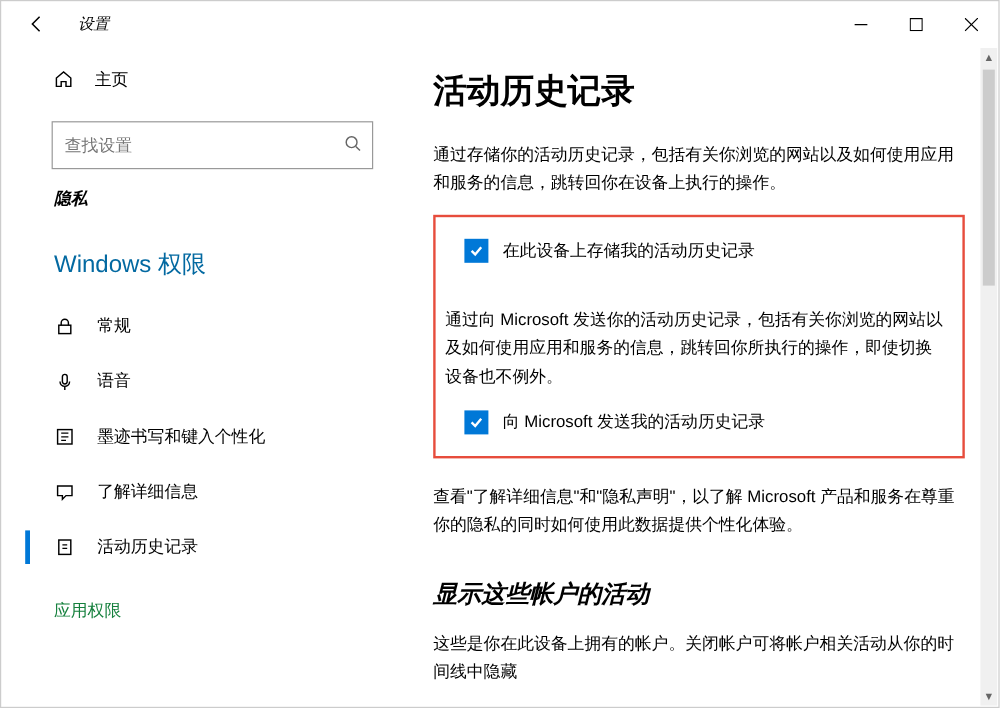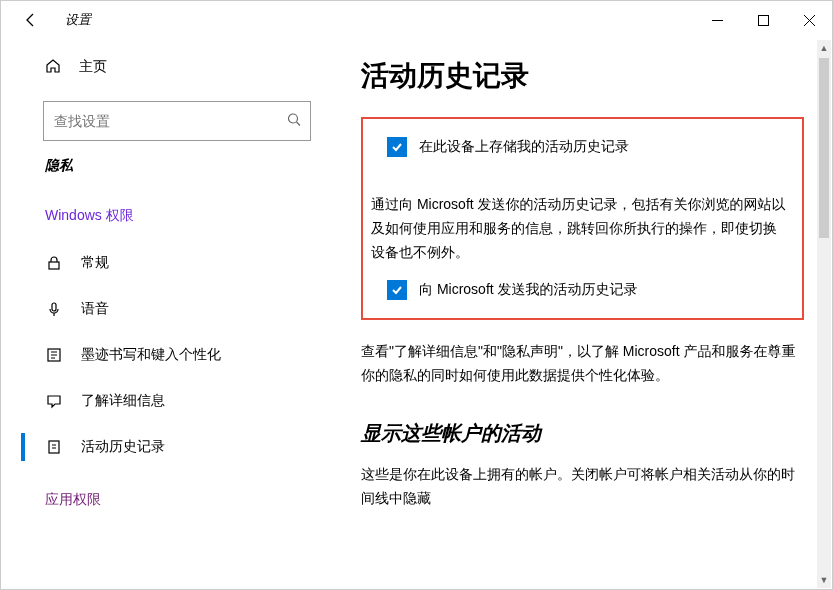--- a/index.html
+++ b/index.html
@@ -92,22 +92,22 @@
   }
   .section-title {
     padding: 0 24px;
     font-size: 14px;
     font-weight: bold;
     margin-bottom: 32px;
     font-style: italic;
   }
   .subheader {
     padding: 0 24px;
-    font-size: 14px;
-    color: #6d28d9;
+    font-size: 20px;
+    color: #0369a1;
     margin-bottom: 18px;
   }
   .nav-item .icon {
     width: 18px;
     display: flex;
     justify-content: center;
     color: #333;
     font-size: 16px;
   }
   .nav-item.active {
@@ -119,21 +119,21 @@
     left: 0;
     top: 6px;
     bottom: 6px;
     width: 4px;
     background: #0078d7;
   }
   .nav-spacer { height: 6px; }
   .app-perm {
     padding: 24px 24px 0 24px;
     font-size: 14px;
-    color: #701a75;
+    color: #15803d;
   }
   
   .main {
     flex: 1;
     padding: 18px 28px 0 28px;
     overflow: hidden;
   }
   .page-title {
     font-size: 28px;
     font-weight: 600;
@@ -306,20 +306,21 @@
           </svg>
       </span>
       <span>活动历史记录</span>
     </div>
 
     <div class="app-perm">应用权限</div>
   </div>
 
   <div class="main">
     <div class="page-title">活动历史记录</div>
+    <div class="desc">通过存储你的活动历史记录，包括有关你浏览的网站以及如何使用应用和服务的信息，跳转回你在设备上执行的操作。</div>
 
     <div class="highlight-box">
       <div class="inner">
         <div class="checkbox-row">
           <div class="checkbox">
             <svg width="14" height="14" viewBox="0 0 14 14">
                 <path d="M3 7 L6 10 L11 4" stroke-width="2" fill="none"></path>
               </svg>
           </div>
           <span>在此设备上存储我的活动历史记录</span>

